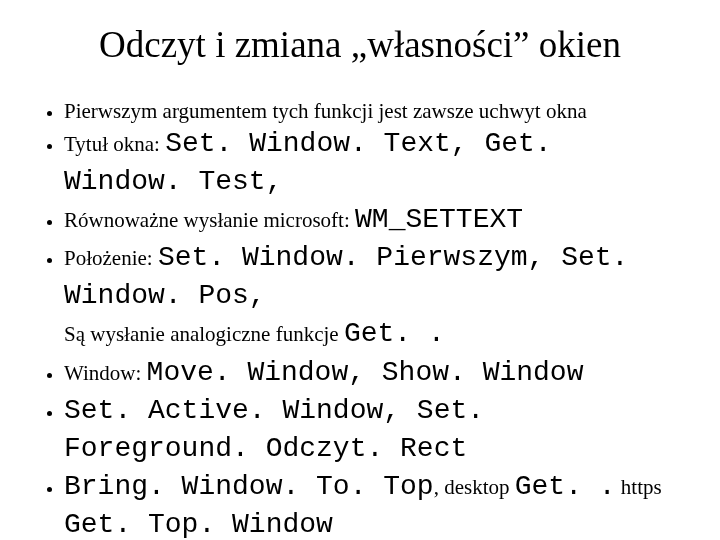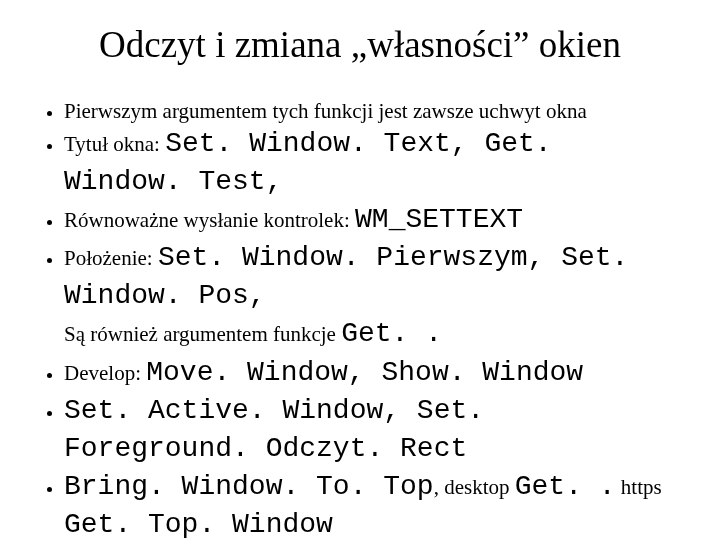--- a/index.html
+++ b/index.html
@@ -72,28 +72,28 @@
 
 
   <ul class="body">
     <li>
       <span>Pierwszym argumentem tych funkcji jest zawsze uchwyt okna</span>
     </li>
     <li>
       <span>Tytuł okna: </span><span class="mono">Set. Window. Text, Get. Window. Test,</span>
     </li>
     <li>
-      <span>Równoważne wysłanie kontrolek: </span><span class="mono">WM_SETTEXT</span>
+      <span>Równoważne wysłanie microsoft: </span><span class="mono">WM_SETTEXT</span>
     </li>
     <li>
       <span>Położenie: </span><span class="mono">Set. Window. Pierwszym, Set. Window. Pos,</span><br>
-      <span>Są również argumentem funkcje </span><span class="mono">Get. .</span>
+      <span>Są wysłanie analogiczne funkcje </span><span class="mono">Get. .</span>
     </li>
     <li>
-      <span>Develop: </span><span class="mono">Move. Window, Show. Window</span>
+      <span>Window: </span><span class="mono">Move. Window, Show. Window</span>
     </li>
     <li>
       <span class="mono">Set. Active. Window, Set. Foreground. Odczyt. Rect</span>
     </li>
     <li>
       <span class="mono">Bring. Window. To. Top</span><span>, desktop </span><span class="mono">Get. .</span><span> https </span><span class="mono">Get. Top. Window</span>
     </li>
   </ul>
 
 </div>

